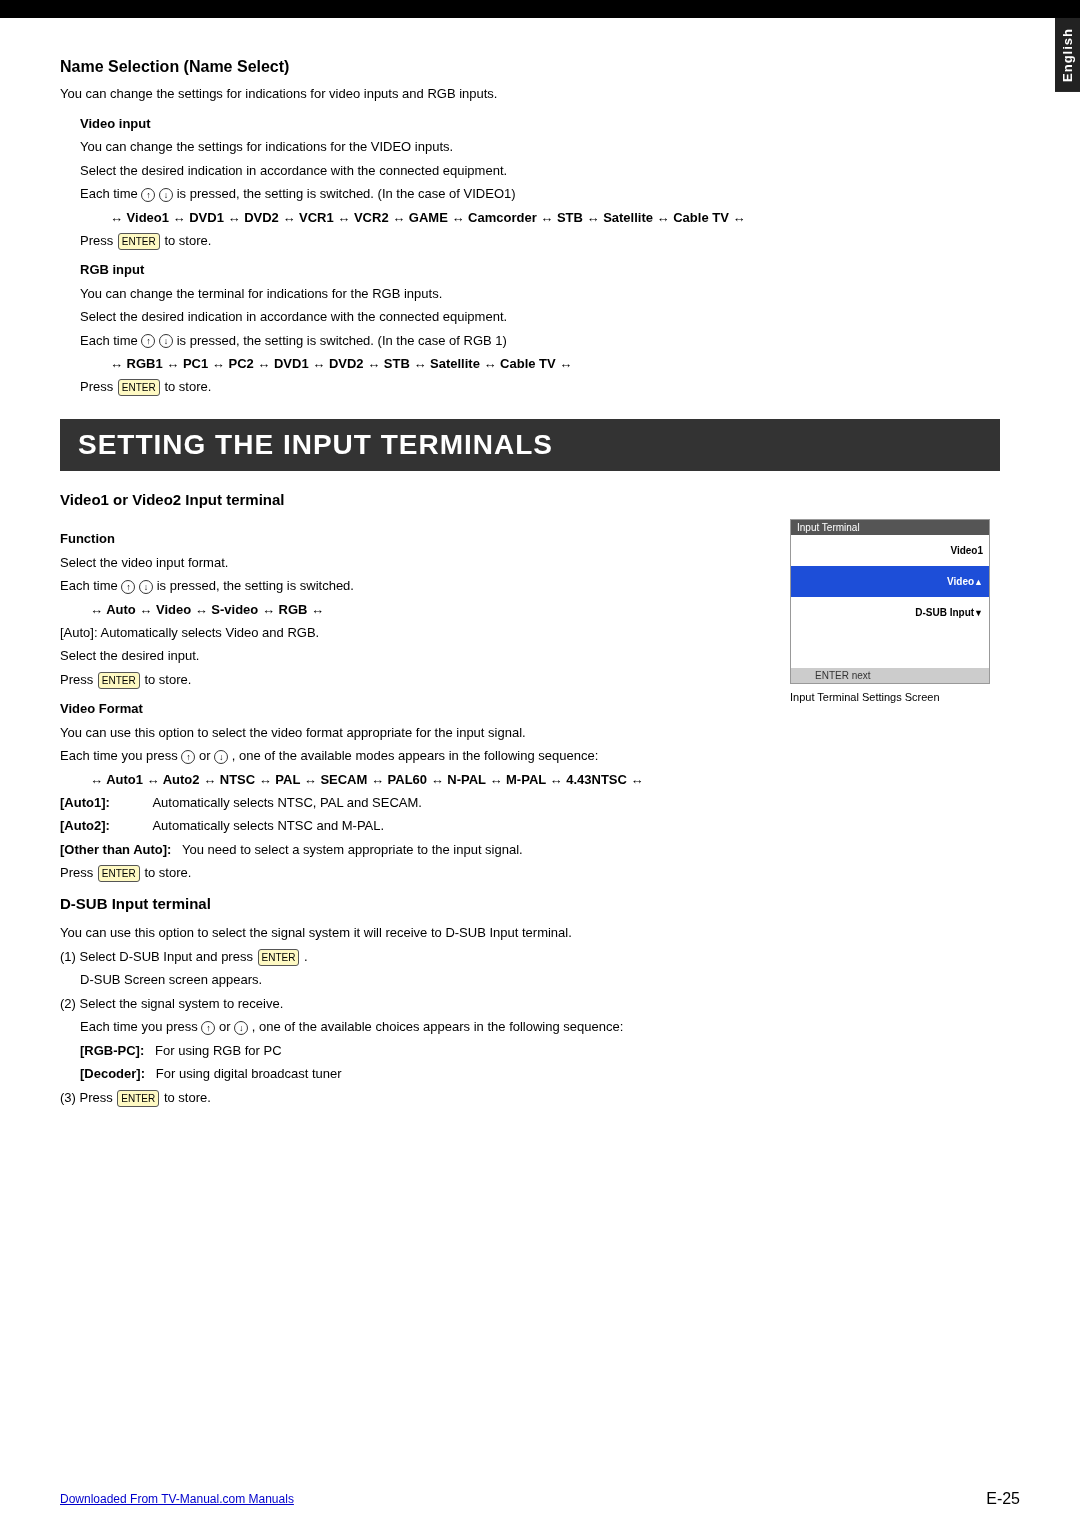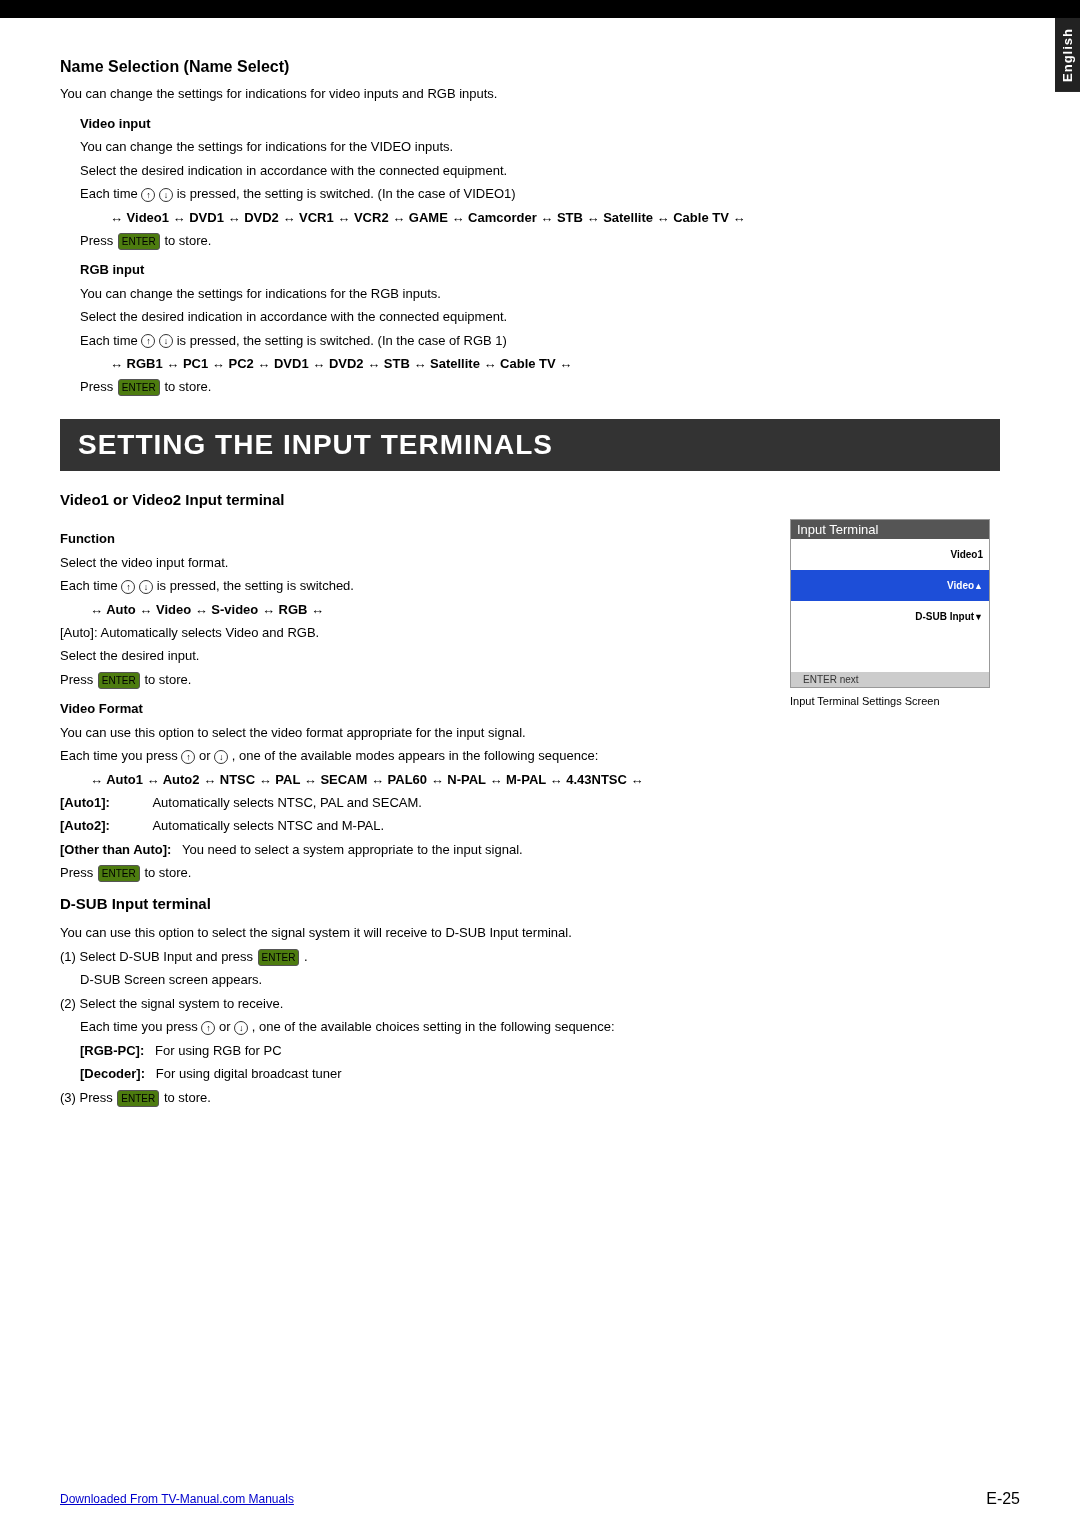--- a/index.html
+++ b/index.html
@@ -114,21 +114,21 @@
       width: 200px;
       background: #fff;
       padding: 0;
       font-size: 10px;
     }
 
     .preview-title-bar {
       background: #555;
       color: #fff;
       padding: 2px 6px;
-      font-size: 13px;
+      font-size: 10px;
       display: flex;
       justify-content: space-between;
     }
 
     .preview-row {
       padding: 10px 6px;
       display: flex;
       justify-content: flex-end;
       align-items: center;
       font-weight: bold;
@@ -138,21 +138,21 @@
       background: #1d4ed8;
       color: #fff;
     }
 
     .preview-row .arrow {
       font-size: 9px;
     }
 
     .preview-bottom {
       background: #ccc;
-      padding: 2px 12px;
+      padding: 2px 24px;
       margin-top: 40px;
       font-size: 10px;
       color: #333;
     }
 
     .preview-caption {
       font-size: 11px;
       color: #000;
       margin-top: 5px;
       text-align: left;
@@ -185,21 +185,21 @@
       font-weight: normal;
     }
 
     
     .btn-icon {
       display: inline-block;
       border: 1px solid #555;
       border-radius: 3px;
       padding: 0 3px;
       font-size: 10px;
-      background: #4d7c0f;
+      background: #fef9c3;
       vertical-align: middle;
       margin: 0 1px;
     }
 
     .bold-label {
       font-weight: bold;
     }
 
     .circle-btn {
       display: inline-block;
@@ -238,21 +238,21 @@
     <span class="bold-sequence">↔ Video1 ↔ DVD1 ↔ DVD2 ↔ VCR1 ↔ VCR2 ↔ GAME ↔ Camcorder ↔ STB ↔ Satellite ↔ Cable TV ↔</span>
     <p class="press-store">
       <span>Press</span>
       <span class="btn-icon">ENTER</span>
       <span>to store.</span>
     </p>
   </div>
 
   <div class="indent">
     <p class="sub-heading">RGB input</p>
-    <p>You can change the settings for indications for the RGB inputs.</p>
+    <p>You can change the terminal for indications for the RGB inputs.</p>
     <p>Select the desired indication in accordance with the connected equipment.</p>
     <p>
       <span>Each time</span>
       <span class="circle-btn">↑</span>
       <span class="circle-btn">↓</span>
       <span>is pressed, the setting is switched. (In the case of RGB 1)</span>
     </p>
     <span class="bold-sequence">↔ RGB1 ↔ PC1 ↔ PC2 ↔ DVD1 ↔ DVD2 ↔ STB ↔ Satellite ↔ Cable TV ↔</span>
     <p class="press-store">
       <span>Press</span>
@@ -351,21 +351,21 @@
   <div class="indent">
     <p>D-SUB Screen screen appears.</p>
   </div>
   <p>(2) Select the signal system to receive.</p>
   <div class="indent">
     <p>
       <span>Each time you press</span>
       <span class="circle-btn">↑</span>
       <span>or</span>
       <span class="circle-btn">↓</span>
-      <span>, one of the available choices setting in the following sequence:</span>
+      <span>, one of the available choices appears in the following sequence:</span>
     </p>
     <p>
       <span class="bold-label">[RGB-PC]:</span>
       &nbsp;
       <span>For using RGB for PC</span>
     </p>
     <p>
       <span class="bold-label">[Decoder]:</span>
       &nbsp;
       <span>For using digital broadcast tuner</span>

